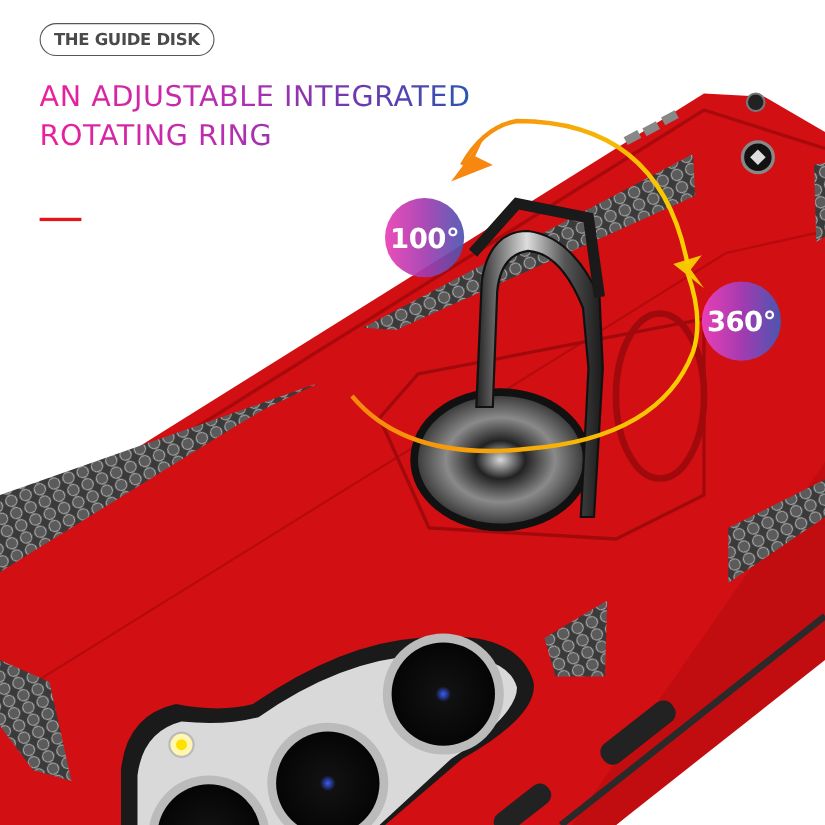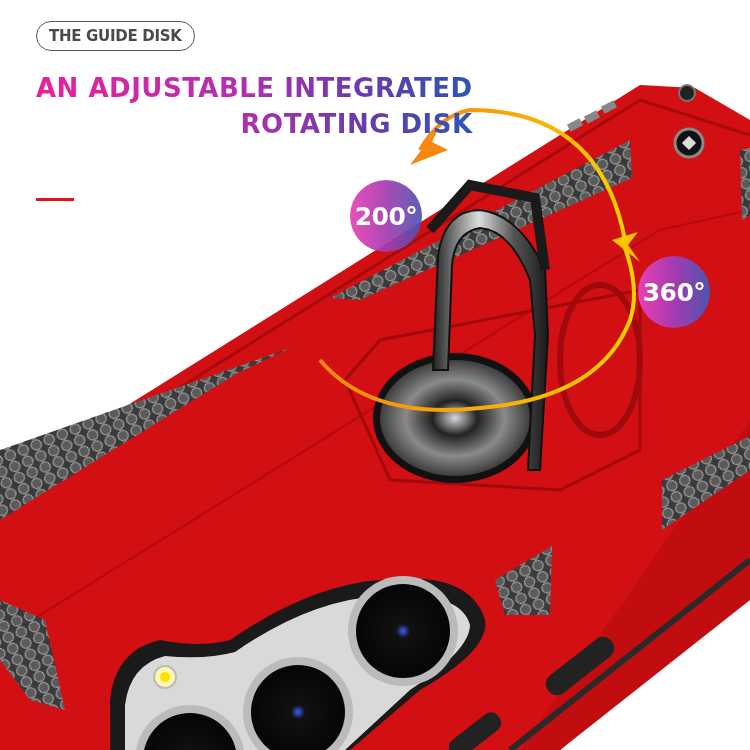--- a/index.html
+++ b/index.html
@@ -1,21 +1,21 @@
 <!DOCTYPE html>
 <html><head>
 <meta charset="utf-8">
 <style>
   html,body{margin:0;padding:0;background:#fff;}
   body{width:750px;height:750px;position:relative;overflow:hidden;font-family:"DejaVu Sans","Liberation Sans",sans-serif;}
   .pill{position:absolute;left:36px;top:21px;height:30px;padding:4px 12px;border:1px solid #555;border-radius:16px;
         display:flex;align-items:center;font-size:15px;font-weight:bold;color:#4a4a4a;box-sizing:border-box;background:#fff;z-index:5;letter-spacing:-0.3px;}
-  .headline{position:absolute;left:36px;top:70px;z-index:5;margin:0;font-weight:bold;font-size:26px;line-height:36px;
+  .headline{position:absolute;left:36px;top:70px;z-index:5;margin:0;font-weight:normal;font-size:26px;line-height:36px;
         letter-spacing:0.5px;background:linear-gradient(90deg,#ec1f9b 0%,#b42fb0 45%,#6a3aad 75%,#2a55b5 100%);
-        -webkit-background-clip:text;background-clip:text;color:transparent;white-space:nowrap;text-align:right;}
+        -webkit-background-clip:text;background-clip:text;color:transparent;white-space:nowrap;}
   .headline div{display:block;}
   .accent{position:absolute;left:36px;top:198px;width:38px;height:3px;background:#e0151b;z-index:5;}
   svg.art{position:absolute;left:0;top:0;}
   .badge{position:absolute;width:72px;height:72px;border-radius:50%;display:flex;align-items:center;justify-content:center;
         color:#fff;font-weight:bold;font-size:25px;z-index:6;
         background:linear-gradient(90deg,#ea3fb5 0%,#a53bb0 50%,#4b55b0 100%);letter-spacing:-0.5px;}
   .b100{left:350px;top:180px;opacity:0.92;}
   .b360{left:638px;top:256px;}
 </style>
 </head>
@@ -98,19 +98,19 @@
   <circle cx="190" cy="760" r="47" fill="url(#lens)"></circle>
 
   <rect x="540" y="655" width="80" height="22" rx="10" fill="#222" transform="rotate(-38 580 666)"></rect>
   <rect x="445" y="725" width="60" height="20" rx="9" fill="#222" transform="rotate(-38 475 735)"></rect>
 </svg>
 
 <div class="pill">THE GUIDE DISK</div>
 
 <h1 class="headline">
   <div>AN ADJUSTABLE INTEGRATED</div>
-  <div>ROTATING DISK</div>
+  <div>ROTATING RING</div>
 </h1>
 
 <div class="accent"></div>
 
-<div class="badge b100">200°</div>
+<div class="badge b100">100°</div>
 <div class="badge b360">360°</div>
 
 </body></html>

